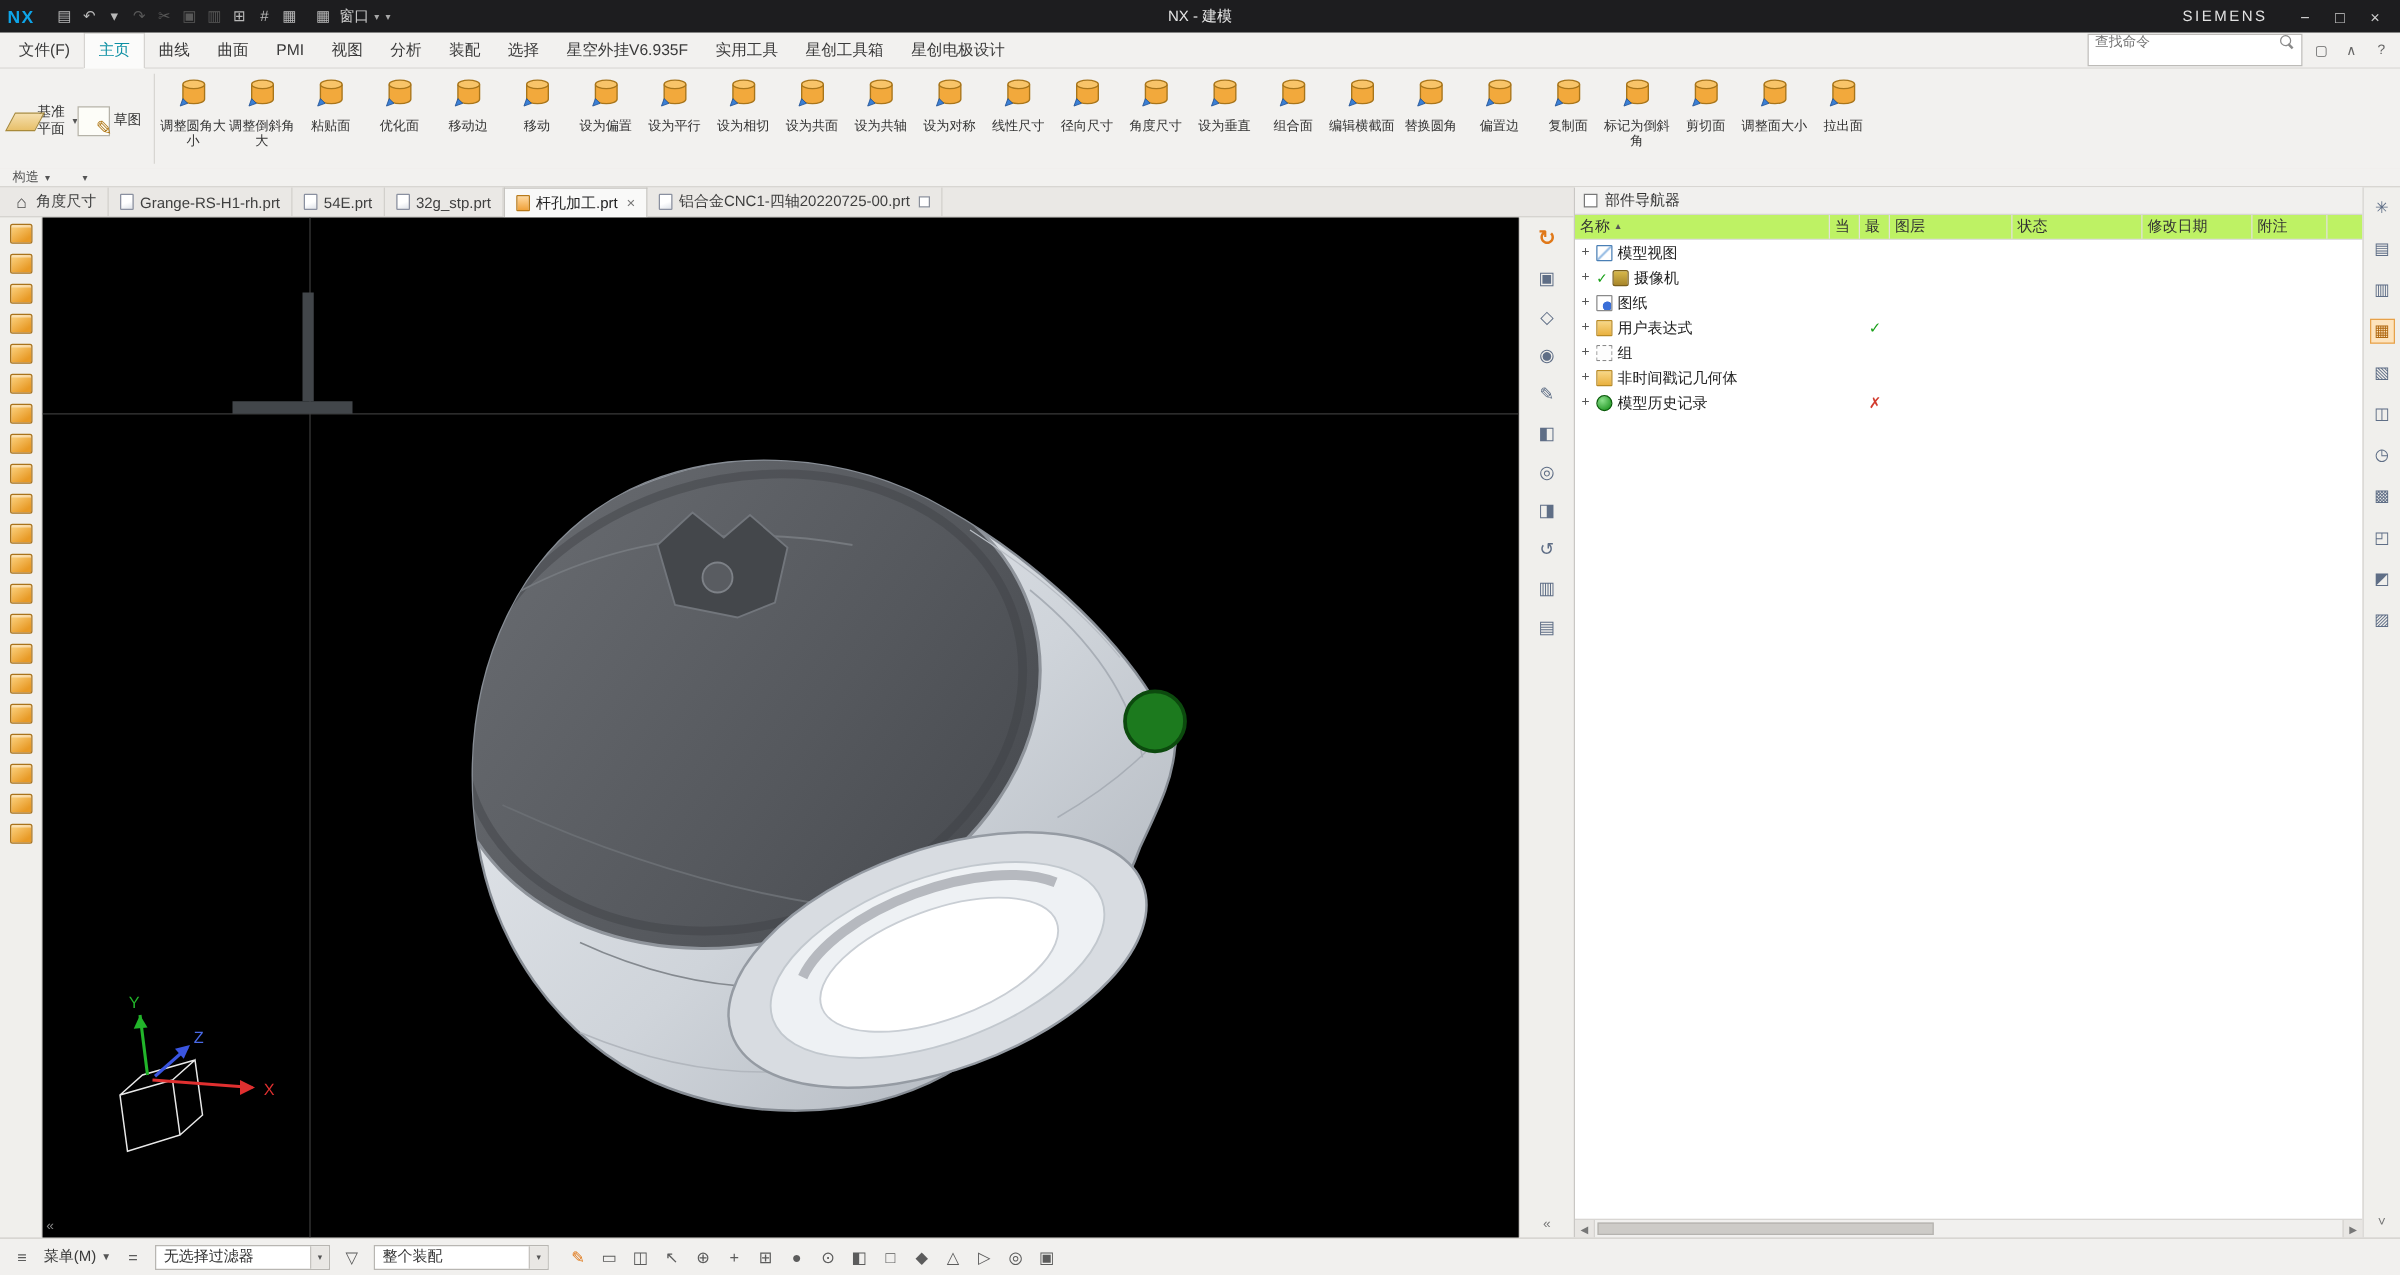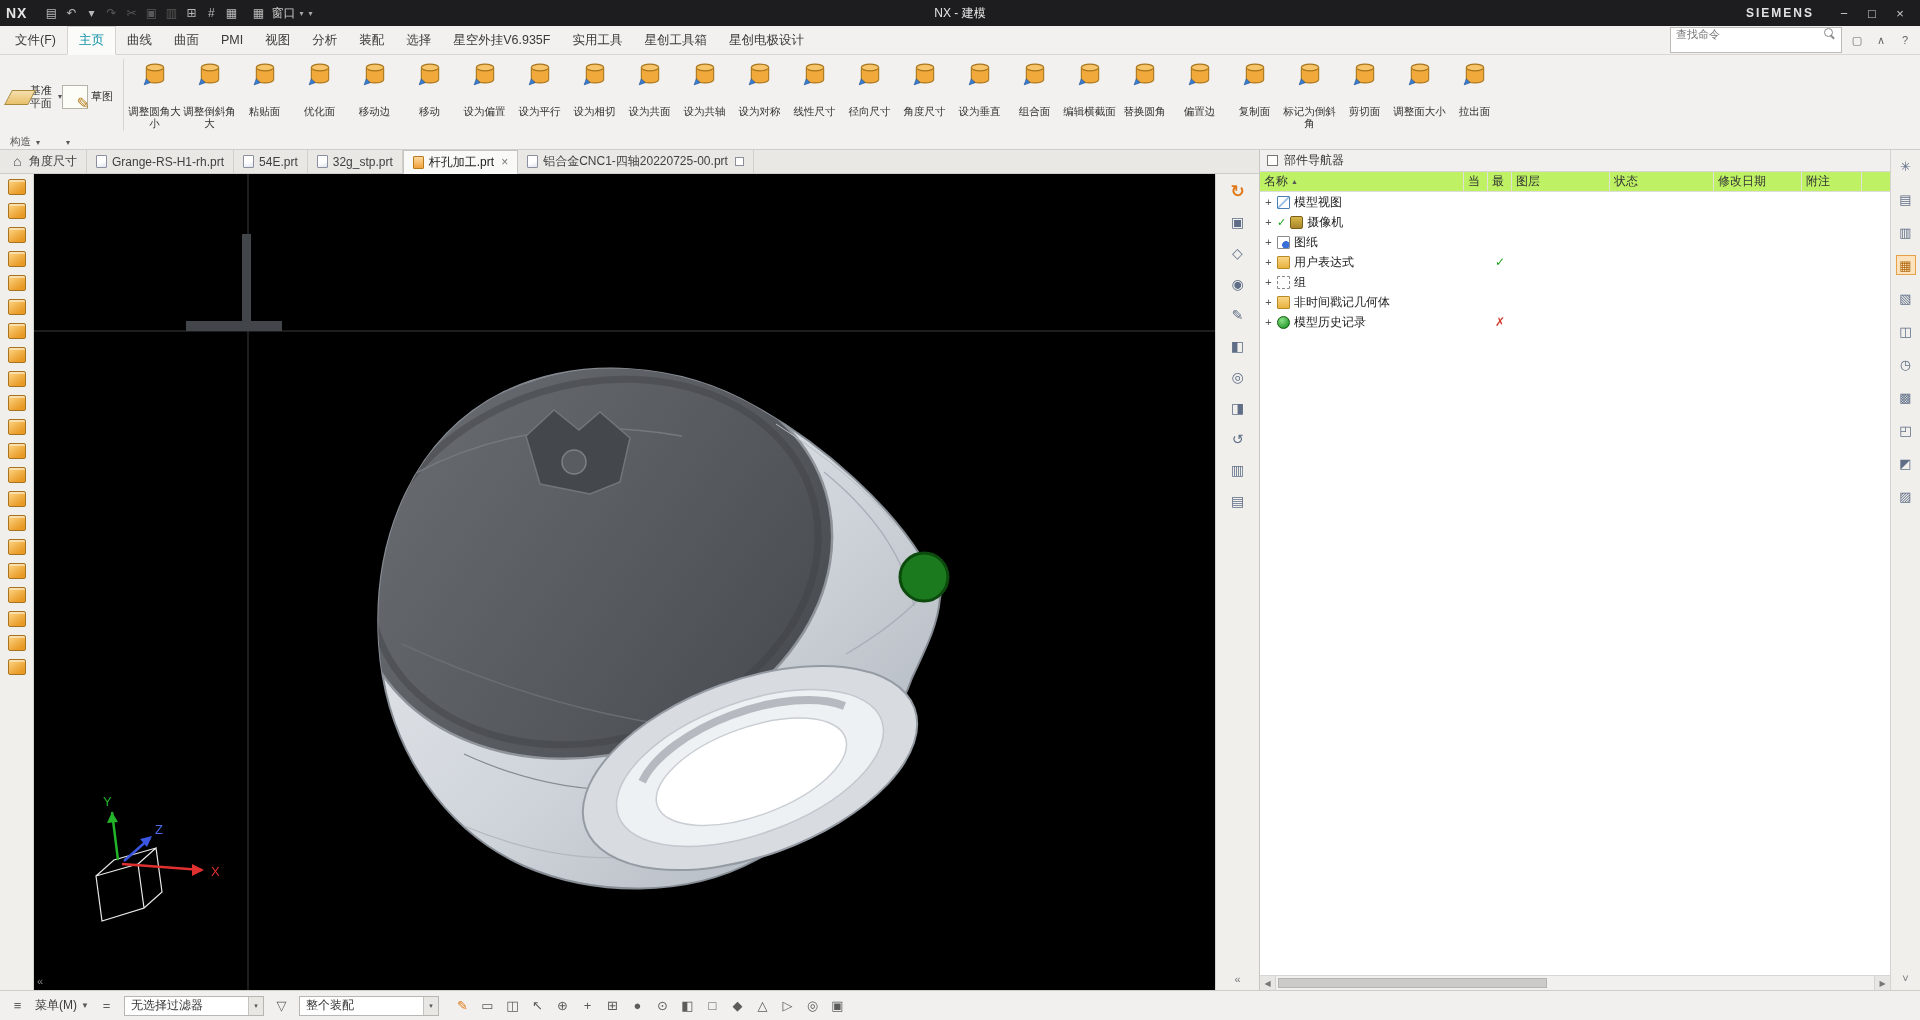--- a/index.html
+++ b/index.html
@@ -2,29 +2,29 @@
 <html><head>
 <meta charset="utf-8">
 <style>
   *{box-sizing:border-box;margin:0;padding:0}
   html,body{width:1920px;height:1020px;overflow:hidden}
   body{font-family:"Liberation Sans","DejaVu Sans",sans-serif;font-size:12px;color:#333;background:#e8e6e3}
   .app{display:flex;flex-direction:column;width:100%;height:100%}
 
   
   .titlebar{height:26px;background:#1d1d1f;display:flex;align-items:center;color:#cfcfcf;padding:0 6px;gap:5px;position:relative;flex:none}
-  .tb-logo{color:#e5e5e5;font-weight:bold;font-size:14px;letter-spacing:1px;margin-right:10px}
+  .tb-logo{color:#0ea5e9;font-weight:bold;font-size:14px;letter-spacing:1px;margin-right:10px}
   .tb-icons{display:flex;align-items:center;gap:2px}
   .tb-icon{min-width:18px;height:18px;display:flex;align-items:center;justify-content:center;font-size:12px;color:#b8b8b8}
   .tb-icon[data-disabled="true"]{color:#585858}
   .tb-window{display:flex;align-items:center;gap:4px;font-size:12px;color:#c8c8c8;margin-left:4px}
   .tb-caret{font-size:8px;color:#a8a8a8}
   .tb-title{position:absolute;left:50%;transform:translateX(-50%);color:#e6e6e6;font-size:12px}
   .tb-right{margin-left:auto;display:flex;align-items:center;gap:16px}
-  .tb-brand{color:#e2e2e2;font-weight:bold;letter-spacing:2px;font-size:12px}
+  .tb-brand{color:#e2e2e2;font-weight:normal;letter-spacing:2px;font-size:12px}
   .tb-controls{display:flex}
   .tb-ctrl{width:28px;height:26px;display:flex;align-items:center;justify-content:center;color:#ccc;font-size:13px}
 
   
   .menubar{height:29px;background:#f2f1ef;border-bottom:1px solid #d8d6d3;display:flex;align-items:stretch;padding:0 4px;flex:none}
   .menu-tabs{display:flex;align-items:stretch}
   .menu-tab{padding:0 11px;display:flex;align-items:center;font-size:12.5px;color:#3a3a3a}
   .menu-tab[data-active="true"]{color:#0b8fa3;background:#fbfbfa;border:1px solid #d5d3d0;border-bottom:1px solid #fbfbfa;margin-bottom:-1px}
   .menubar-right{margin-left:auto;display:flex;align-items:center;gap:6px;padding-right:2px}
   .search-box{width:172px;height:20px;background:#fff;border:1px solid #bdbbb8;display:flex;align-items:flex-end;padding:12px 5px;gap:4px}
@@ -37,21 +37,21 @@
   
   .ribbon{height:80px;background:#f2f1ef;display:flex;align-items:flex-start;padding:2px 4px 0;flex:none}
   .big-tool{width:58px;height:74px;display:flex;flex-direction:row;align-items:center;padding-top:5px;gap:3px}
   .big-tool .label{font-size:11px;color:#333;text-align:center;line-height:1.1}
   .datum-icon{width:30px;height:26px;position:relative}
   .datum-icon::before{content:"";position:absolute;left:4px;top:6px;width:22px;height:13px;background:linear-gradient(#f5dfae,#e8c06a);border:1px solid #a98a3a;transform:skewX(-28deg)}
   .sketch-icon{width:26px;height:24px;background:#fdfdf8;border:1px solid #b5b2a8;position:relative}
   .sketch-icon::after{content:"✎";position:absolute;right:-3px;bottom:-5px;font-size:16px;color:#b07818}
   .vsep{width:1px;background:#d8d6d2;height:72px;margin:2px 3px;flex:none}
   .tools{display:flex}
-  .tool{width:55px;height:76px;display:flex;flex-direction:column;align-items:center;padding-top:4px;gap:18px}
+  .tool{width:55px;height:76px;display:flex;flex-direction:column;align-items:center;padding-top:4px;gap:8px}
   .t-label{font-size:10.5px;line-height:1.15;text-align:center;color:#333;max-width:53px;word-break:break-all}
   .ribbon-footer{height:15px;background:#f2f1ef;border-bottom:1px solid #cfcdc9;display:flex;align-items:center;padding:0 10px;gap:26px;font-size:10.5px;color:#555;flex:none}
   .rf-group{display:flex;align-items:center;gap:5px}
   .rf-caret{font-size:8px;color:#555}
 
   
   .content-row{flex:1;display:flex;min-height:0}
   .left-col{flex:1;display:flex;flex-direction:column;min-width:0}
 
   

